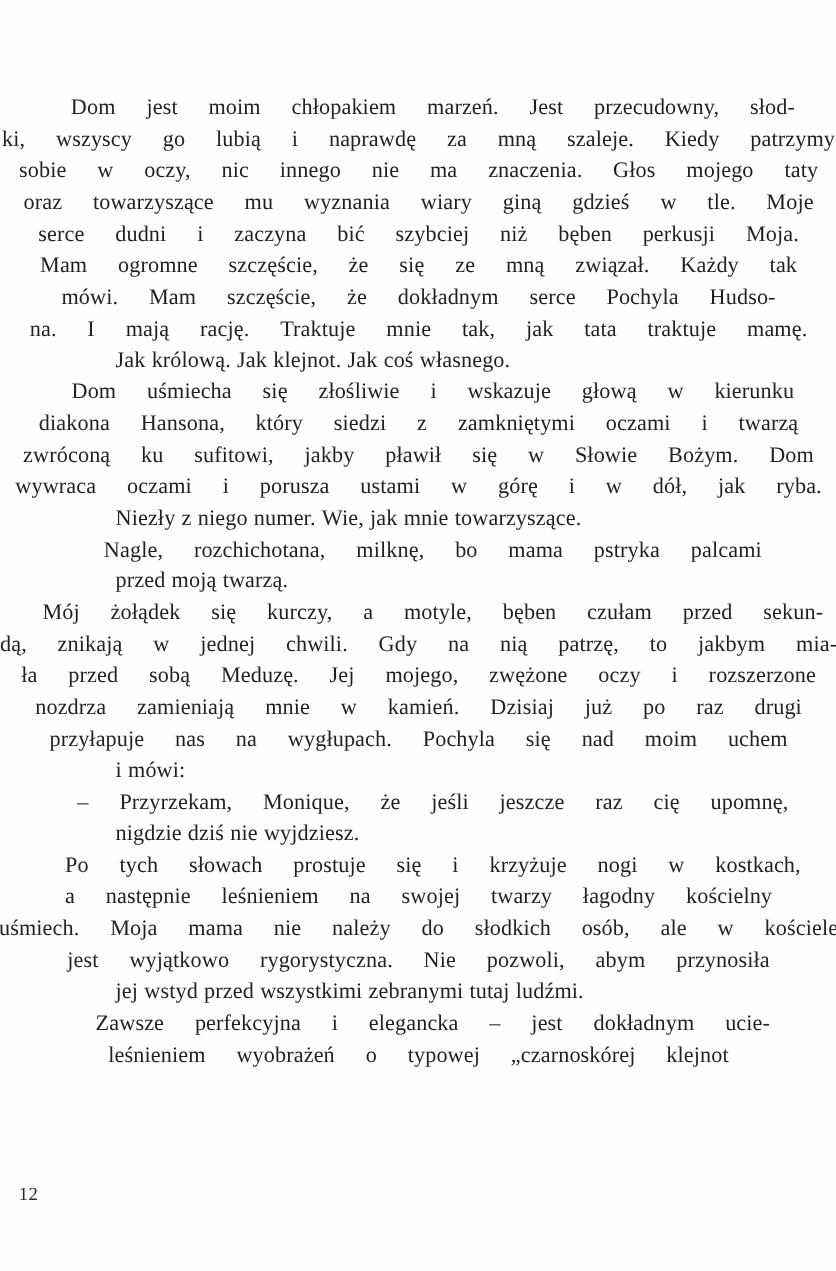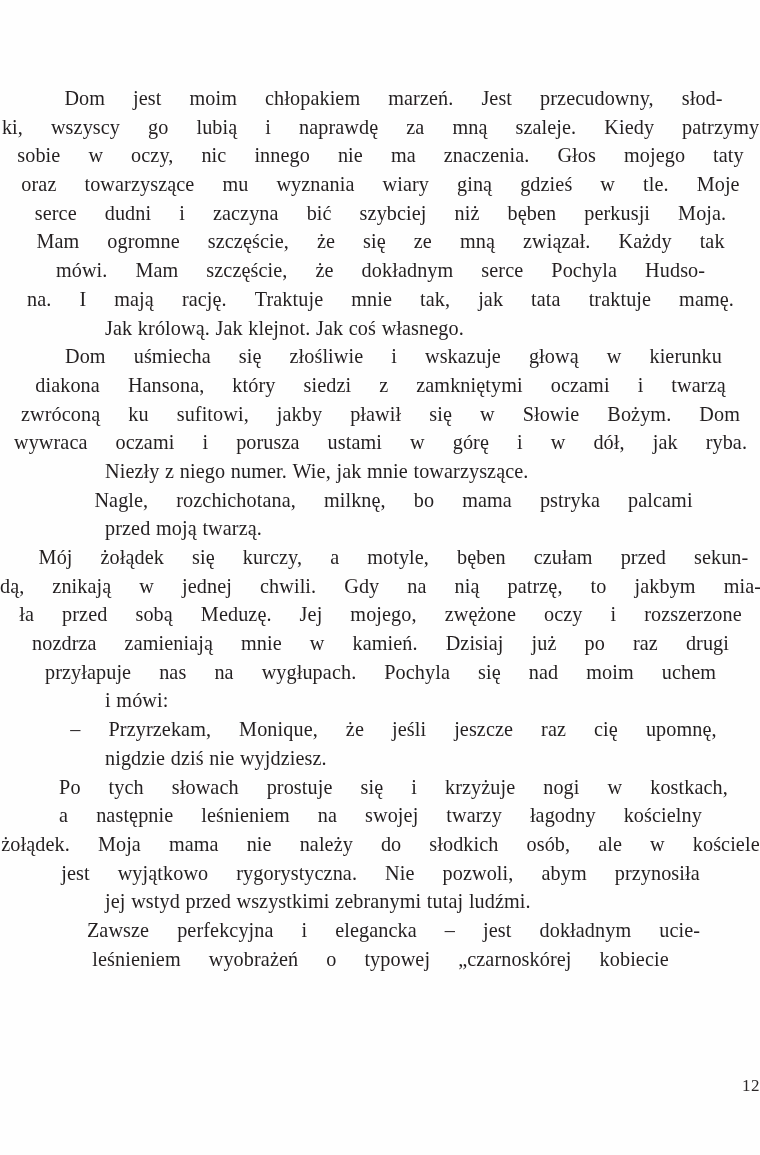--- a/index.html
+++ b/index.html
@@ -60,21 +60,21 @@
   .line.indent {
     padding-left: 26px;
     width: calc(100% - 26px);
   }
 
   #folio {
     position: absolute;
     left: 17px;
     right: 0;
     top: 1076px;
-    text-align: right;
+    text-align: left;
     font-size: 17px;
     font-family: "Liberation Serif", "DejaVu Serif", serif;
     color: #2b2728;
     letter-spacing: 0.5px;
   }
 </style>
 </head>
 <body>
 
 <div id="page">
@@ -99,22 +99,22 @@
       <div class="line just indent"><span class="w">Mój</span><span class="w">żołądek</span><span class="w">się</span><span class="w">kurczy,</span><span class="w">a</span><span class="w">motyle,</span><span class="w">bęben</span><span class="w">czułam</span><span class="w">przed</span><span class="w">sekun-</span></div>
       <div class="line just"><span class="w">dą,</span><span class="w">znikają</span><span class="w">w</span><span class="w">jednej</span><span class="w">chwili.</span><span class="w">Gdy</span><span class="w">na</span><span class="w">nią</span><span class="w">patrzę,</span><span class="w">to</span><span class="w">jakbym</span><span class="w">mia-</span></div>
       <div class="line just"><span class="w">ła</span><span class="w">przed</span><span class="w">sobą</span><span class="w">Meduzę.</span><span class="w">Jej</span><span class="w">mojego,</span><span class="w">zwężone</span><span class="w">oczy</span><span class="w">i</span><span class="w">rozszerzone</span></div>
       <div class="line just"><span class="w">nozdrza</span><span class="w">zamieniają</span><span class="w">mnie</span><span class="w">w</span><span class="w">kamień.</span><span class="w">Dzisiaj</span><span class="w">już</span><span class="w">po</span><span class="w">raz</span><span class="w">drugi</span></div>
       <div class="line just"><span class="w">przyłapuje</span><span class="w">nas</span><span class="w">na</span><span class="w">wygłupach.</span><span class="w">Pochyla</span><span class="w">się</span><span class="w">nad</span><span class="w">moim</span><span class="w">uchem</span></div>
       <div class="line flush"><span class="w">i</span><span class="w">mówi:</span></div>
       <div class="line just indent"><span class="w">–</span><span class="w">Przyrzekam,</span><span class="w">Monique,</span><span class="w">że</span><span class="w">jeśli</span><span class="w">jeszcze</span><span class="w">raz</span><span class="w">cię</span><span class="w">upomnę,</span></div>
       <div class="line flush"><span class="w">nigdzie</span><span class="w">dziś</span><span class="w">nie</span><span class="w">wyjdziesz.</span></div>
       <div class="line just indent"><span class="w">Po</span><span class="w">tych</span><span class="w">słowach</span><span class="w">prostuje</span><span class="w">się</span><span class="w">i</span><span class="w">krzyżuje</span><span class="w">nogi</span><span class="w">w</span><span class="w">kostkach,</span></div>
       <div class="line just"><span class="w">a</span><span class="w">następnie</span><span class="w">leśnieniem</span><span class="w">na</span><span class="w">swojej</span><span class="w">twarzy</span><span class="w">łagodny</span><span class="w">kościelny</span></div>
-      <div class="line just"><span class="w">żołądek.</span><span class="w">Moja</span><span class="w">mama</span><span class="w">nie</span><span class="w">należy</span><span class="w">do</span><span class="w">słodkich</span><span class="w">osób,</span><span class="w">ale</span><span class="w">w</span><span class="w">kościele</span></div>
+      <div class="line just"><span class="w">uśmiech.</span><span class="w">Moja</span><span class="w">mama</span><span class="w">nie</span><span class="w">należy</span><span class="w">do</span><span class="w">słodkich</span><span class="w">osób,</span><span class="w">ale</span><span class="w">w</span><span class="w">kościele</span></div>
       <div class="line just"><span class="w">jest</span><span class="w">wyjątkowo</span><span class="w">rygorystyczna.</span><span class="w">Nie</span><span class="w">pozwoli,</span><span class="w">abym</span><span class="w">przynosiła</span></div>
       <div class="line flush"><span class="w">jej</span><span class="w">wstyd</span><span class="w">przed</span><span class="w">wszystkimi</span><span class="w">zebranymi</span><span class="w">tutaj</span><span class="w">ludźmi.</span></div>
       <div class="line just indent"><span class="w">Zawsze</span><span class="w">perfekcyjna</span><span class="w">i</span><span class="w">elegancka</span><span class="w">–</span><span class="w">jest</span><span class="w">dokładnym</span><span class="w">ucie-</span></div>
-      <div class="line just"><span class="w">leśnieniem</span><span class="w">wyobrażeń</span><span class="w">o</span><span class="w">typowej</span><span class="w">„czarnoskórej</span><span class="w">kobiecie</span></div>
+      <div class="line just"><span class="w">leśnieniem</span><span class="w">wyobrażeń</span><span class="w">o</span><span class="w">typowej</span><span class="w">„czarnoskórej</span><span class="w">klejnot</span></div>
     </div>
 
   <div id="folio">12</div>
 
 </div>
 
 </body></html>

